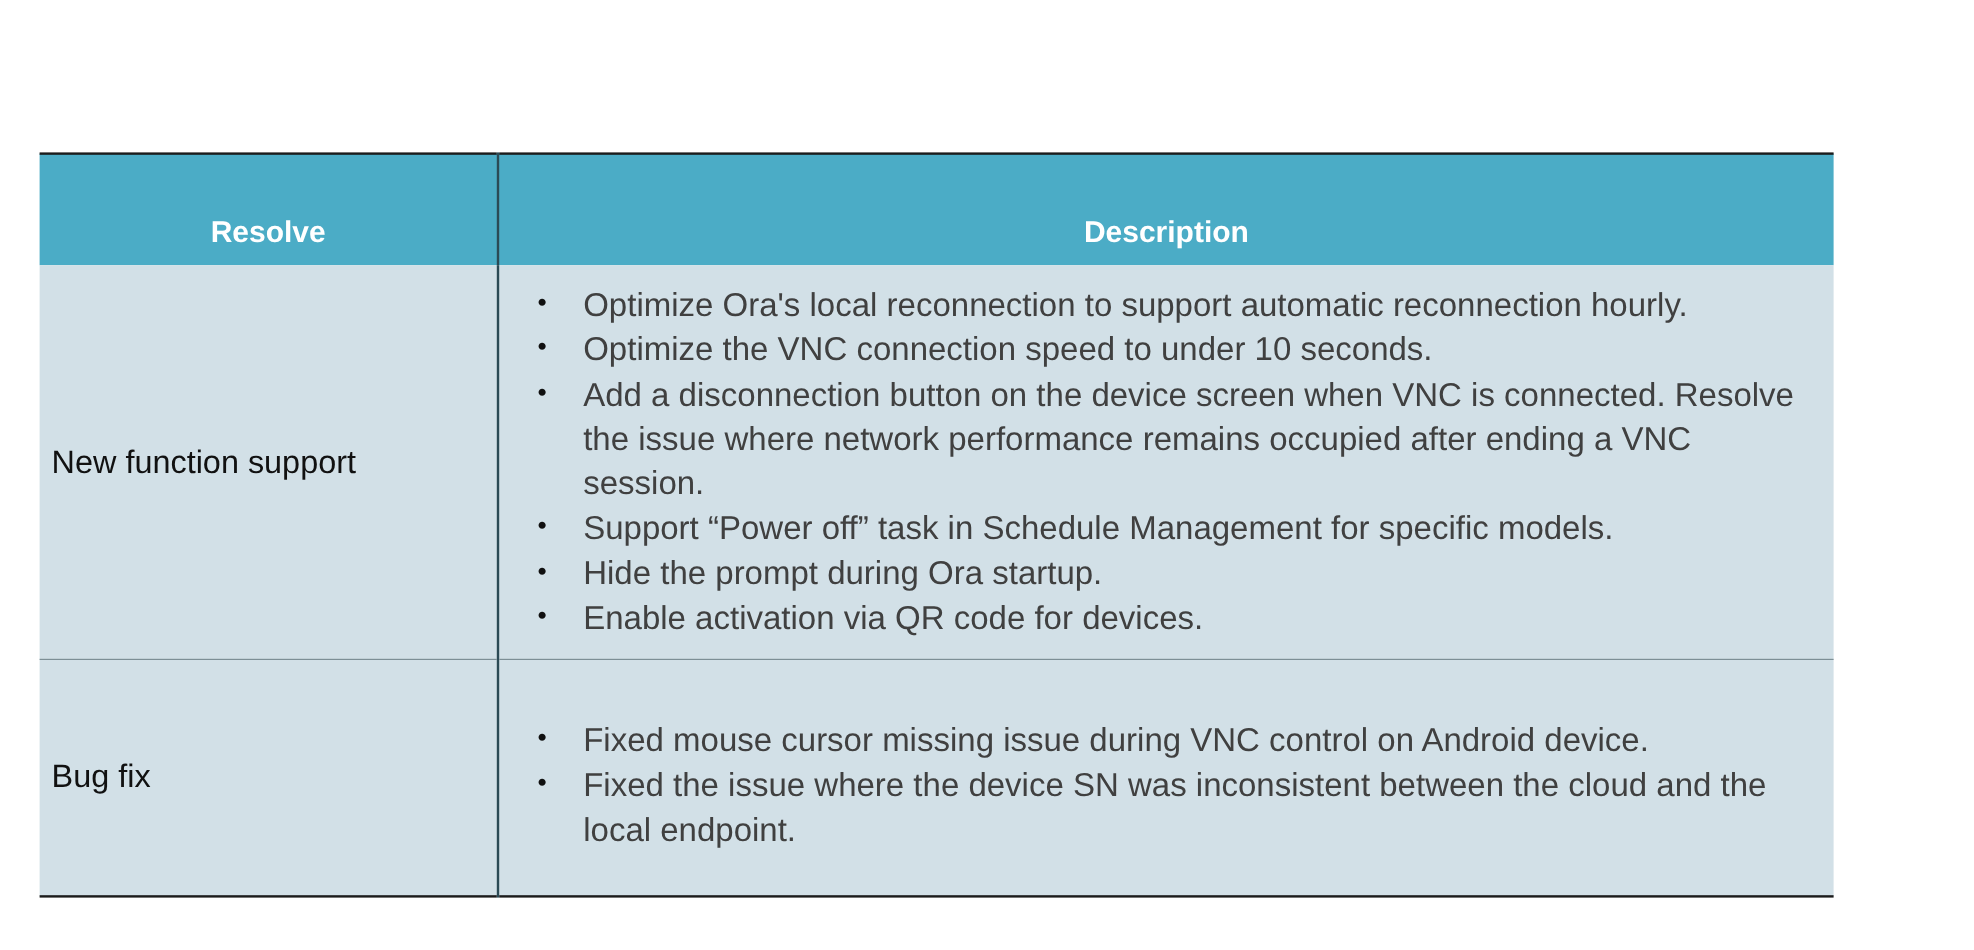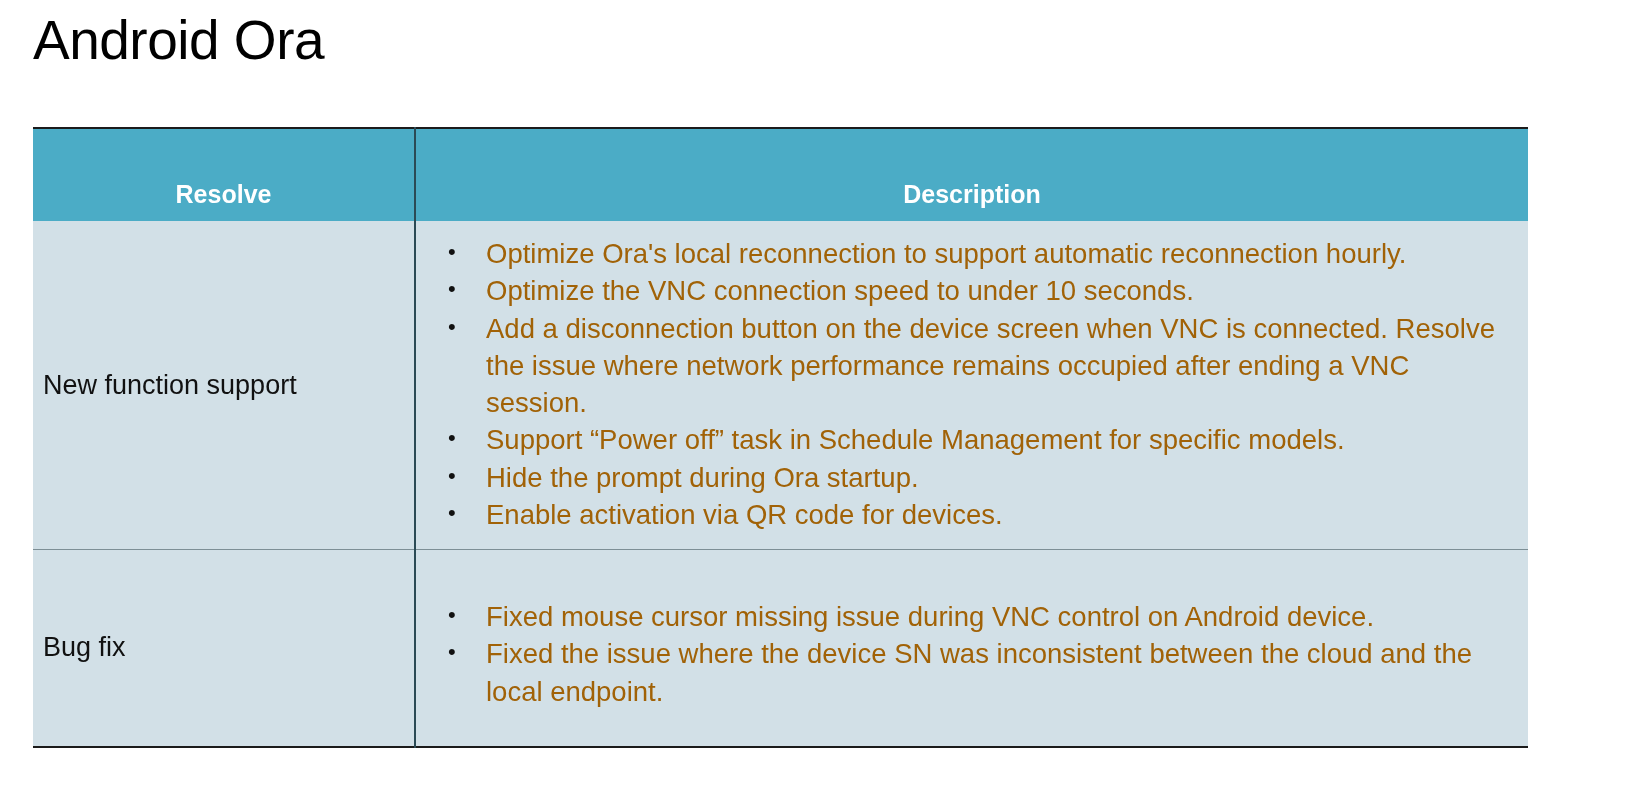--- a/index.html
+++ b/index.html
@@ -81,21 +81,21 @@
   }
   ul.bullets {
     list-style: none;
     margin: 0;
     padding: 0;
   }
   ul.bullets li {
     position: relative;
     font-size: 27.5px;
     line-height: 1.355;
-    color: #a16207;
+    color: #404040;
     padding-left: 52px;
     margin: 0;
   }
   ul.bullets li::before {
     content: "\2022";
     position: absolute;
     left: 14px;
     top: -1px;
     font-size: 22px;
     line-height: 1.62;
@@ -104,21 +104,20 @@
   tbody tr.row-bugfix td.description-cell {
     padding-top: 48px;
     padding-bottom: 36px;
   }
 </style>
 </head>
 <body>
 
 <div class="slide">
 
-  <div class="slide-title">Android Ora</div>
 
   <div class="table-wrap">
     <table class="release-table">
       <colgroup>
         <col class="col-version">
         <col class="col-description">
       </colgroup>
       <thead>
         <tr>
           <th class="th-version">Resolve</th>

